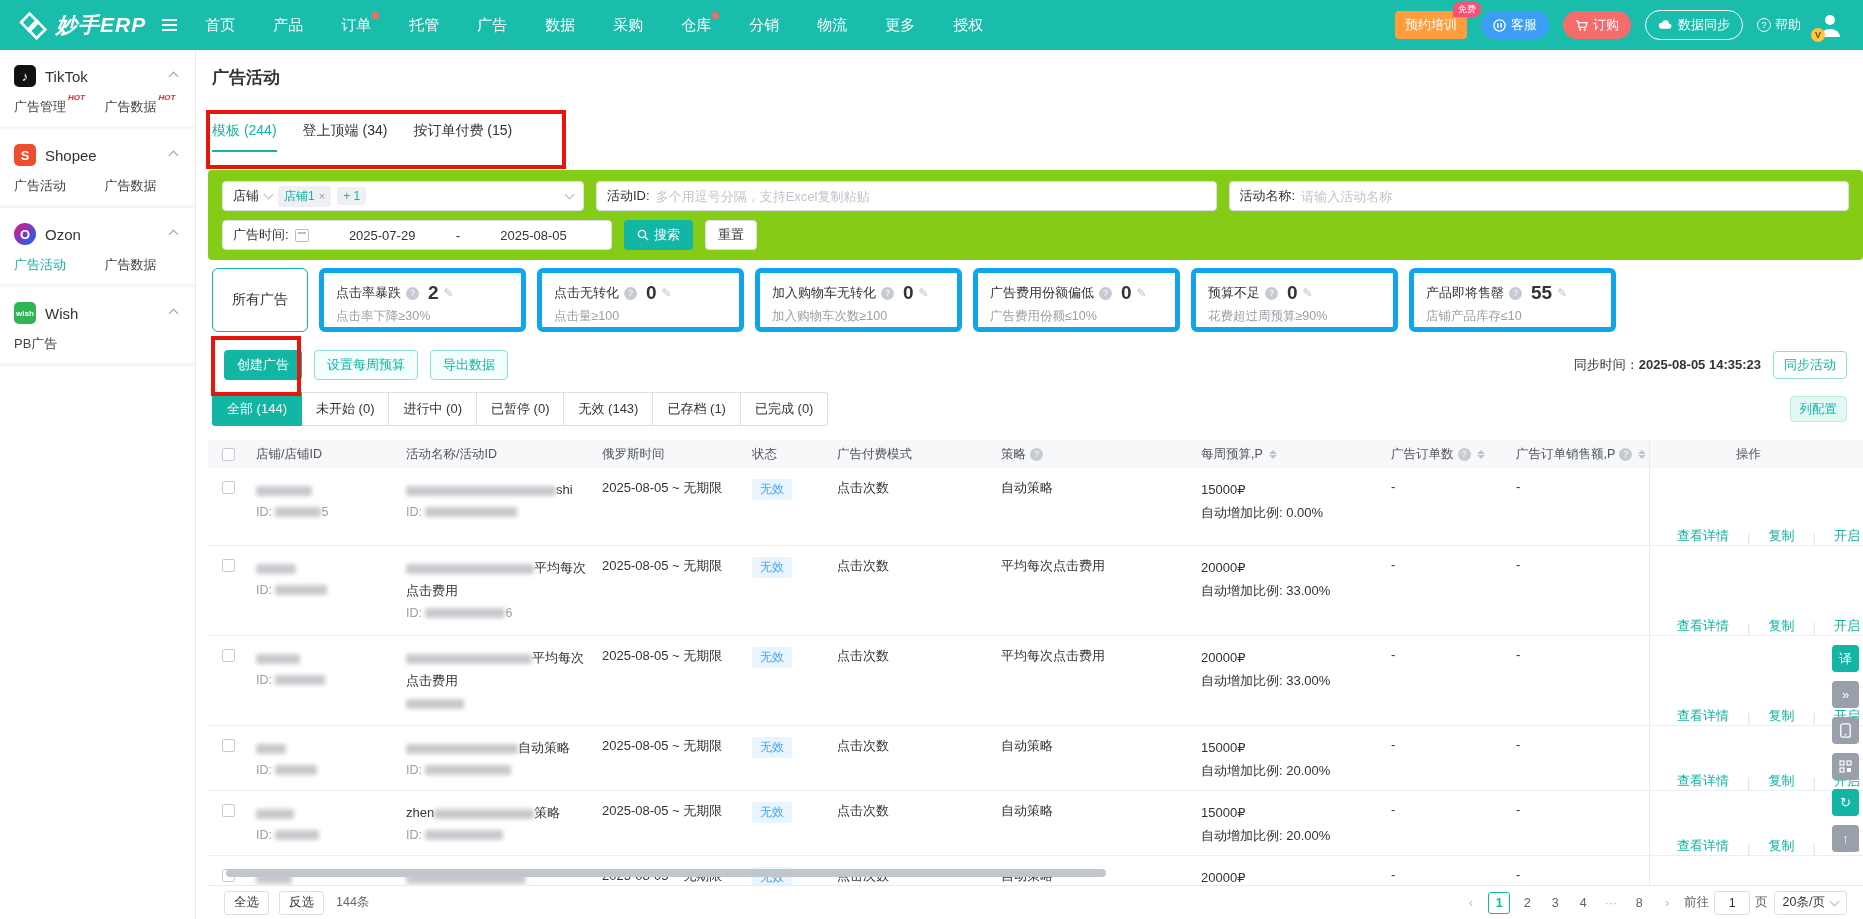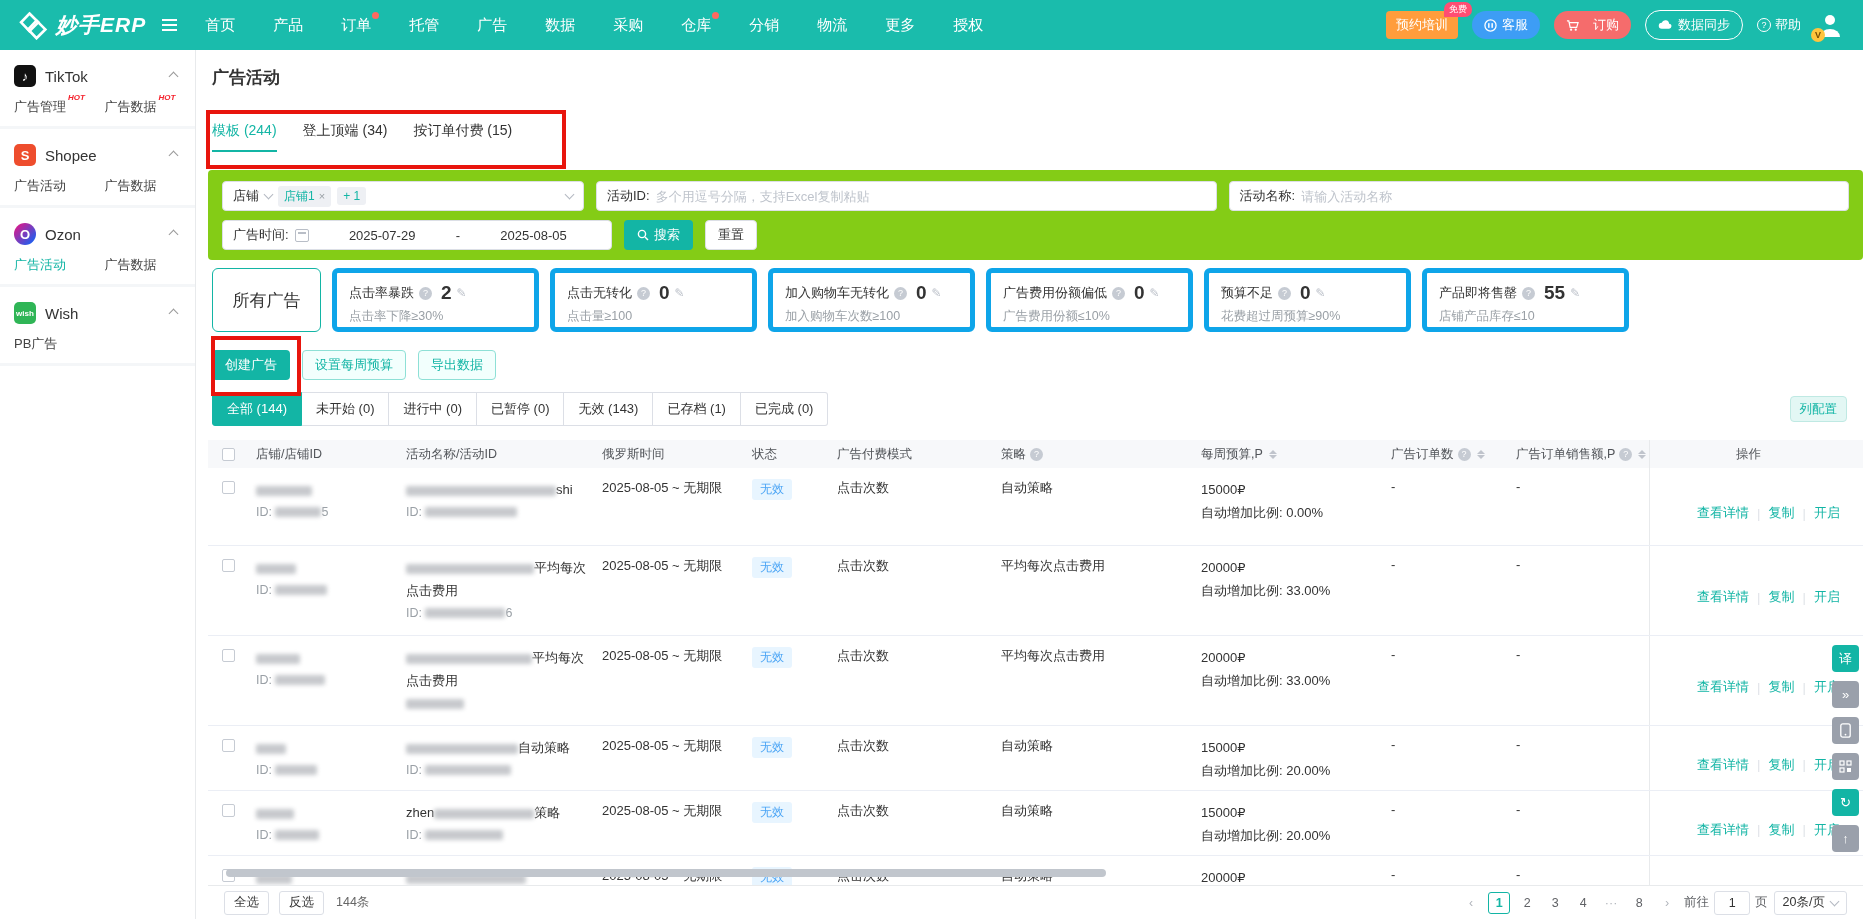--- a/index.html
+++ b/index.html
@@ -14,21 +14,21 @@
   .burger { margin-left:16px; display:flex; flex-direction:column; gap:3px; cursor:pointer; }
   .burger i { display:block; width:15px; height:2px; background:#fff; }
   .topnav { display:flex; align-items:center; margin-left:28px; gap:38px; }
   .nav-item { position:relative; font-size:15px; cursor:pointer; white-space:nowrap; }
   .nav-item .dot { position:absolute; right:-8px; top:-4px; width:7px; height:7px; border-radius:50%; background:#ff6860; }
   .top-right { margin-left:auto; display:flex; align-items:center; gap:14px; }
   .btn-training { position:relative; background:#ff9d3c; border-radius:4px; padding:5px 10px; font-size:13px; cursor:pointer; }
   .btn-training .free { position:absolute; top:-9px; right:-14px; background:#ff4d73; color:#fff; font-size:9px;
     padding:1px 5px; border-radius:7px 7px 7px 0; }
   .btn-service { background:#3d9df5; border-radius:15px; padding:5px 12px; display:flex; align-items:center; gap:5px; cursor:pointer; }
-  .btn-purchase { background:#f56c6c; border-radius:15px; padding:5px 12px; display:flex; align-items:center; gap:14px; cursor:pointer; }
+  .btn-purchase { background:#f56c6c; border-radius:15px; padding:5px 12px; display:flex; align-items:center; gap:5px; cursor:pointer; }
   .btn-datasync { border:1px solid #fff; border-radius:15px; padding:5px 12px; display:flex; align-items:center; gap:5px; cursor:pointer; }
   .help { display:flex; align-items:center; gap:4px; cursor:pointer; }
   .qmark { width:14px; height:14px; border-radius:50%; border:1.5px solid #fff; font-size:9px; display:flex; align-items:center; justify-content:center; }
   .avatar { position:relative; width:30px; height:30px; cursor:pointer; }
   .avatar .vbadge { position:absolute; left:-4px; bottom:-2px; width:14px; height:14px; border-radius:50%;
     background:#ffc53d; color:#7a4c00; font-size:9px; font-weight:bold; display:flex; align-items:center; justify-content:center; }
 
   
   .sidebar { position:absolute; left:0; top:50px; width:196px; bottom:0; background:#fff; border-right:1px solid #e8eaec; z-index:10; }
   .sgroup { border-bottom:3px solid #f4f6f8; padding:6px 0 10px; }
@@ -67,32 +67,32 @@
   .shop-select { width:362px; }
   .paymode { width:400px; margin-left:auto; }
   .datebox { width:390px; }
   .btn-search { background:#13b5a5; color:#fff; border:none; border-radius:4px; height:30px; padding:0 13px;
     display:flex; align-items:center; gap:5px; font-size:13px; cursor:pointer; }
   .btn-reset { background:#fff; border:1px solid #dcdfe6; border-radius:4px; height:30px; padding:0 12px; font-size:13px; color:#333; cursor:pointer; }
   .cal { width:14px; height:13px; border:1.3px solid #b9bec7; border-radius:2px; position:relative; }
   .cal:before { content:""; position:absolute; left:2px; top:2px; right:2px; height:2px; background:#b9bec7; }
 
   .stat-row { position:absolute; left:16px; top:218px; display:flex; gap:11px; }
-  .card-all { width:109px; height:64px; border:1px solid #13b5a5; border-radius:6px; background:#fff;
-    display:flex; align-items:center; justify-content:center; font-size:17px; color:#333; cursor:pointer; }
+  .card-all { width:96px; height:64px; border:1px solid #13b5a5; border-radius:6px; background:#fff;
+    display:flex; align-items:center; justify-content:center; font-size:14px; color:#333; cursor:pointer; }
   .stat-card { width:207px; height:64px; border:5px solid #0ea5e9; border-radius:6px; background:#fff; padding:9px 12px; cursor:pointer; }
   .stat-top { display:flex; align-items:center; gap:5px; }
   .stat-title { font-size:13px; color:#333; white-space:nowrap; }
   .stat-val { font-size:19px; font-weight:bold; color:#333; margin-left:4px; }
   .pencil { color:#b9bec7; font-size:12px; }
   .stat-sub { color:#9aa0a6; font-size:12.5px; margin-top:4px; white-space:nowrap; }
   .helpdot { width:13px; height:13px; border-radius:50%; background:#c6cbd3; color:#fff; font-size:9px;
     display:inline-flex; align-items:center; justify-content:center; flex:none; }
 
-  .toolbar-row { position:absolute; left:16px; right:16px; top:300px; display:flex; align-items:center; gap:12px; }
+  .toolbar-row { position:absolute; left:16px; right:16px; top:300px; display:flex; align-items:center; gap:12px;padding-left:12px; }
   .btn-create { background:#13b5a5; color:#fff; border:none; border-radius:4px; height:30px; padding:0 13px; font-size:13px; cursor:pointer; }
   .btn-lightteal { background:#f2fffd; color:#13b5a5; border:1px solid #8ee0d6; border-radius:4px; height:30px; padding:0 12px; font-size:13px; cursor:pointer; }
   .sync-wrap { margin-left:auto; display:flex; align-items:center; gap:12px; }
   .sync-text { color:#333; font-size:13px; }
   .sync-text b { font-weight:bold; }
   .btn-syncact { background:#fff; color:#13b5a5; border:1px solid #8ee0d6; border-radius:4px; height:28px; padding:0 10px; font-size:13px; cursor:pointer; }
 
   .status-row { position:absolute; left:16px; right:16px; top:342px; display:flex; align-items:center; }
   .stabs { display:inline-flex; }
   .stab { border:1px solid #dcdfe6; border-left:none; background:#fff; padding:7px 14px; font-size:13px; color:#333; cursor:pointer; white-space:nowrap; }
@@ -107,21 +107,21 @@
   .thead { background:#f7f8fa; height:28px; }
   .th { display:flex; align-items:center; gap:4px; padding:0 8px; font-size:12.5px; color:#515459; white-space:nowrap; overflow:hidden; }
   .td { padding:11px 8px 0; font-size:13px; color:#333; overflow:hidden; }
   .body-row { border-bottom:1px solid #ebeef5; }
   .cell-line { line-height:1.75; white-space:nowrap; }
   .gray { color:#9aa0a6; font-size:12.5px; }
   .mask { display:inline-block; height:10px; background:#c7c9cd; border-radius:2px; filter:blur(2px); vertical-align:middle; }
   .checkbox { width:13px; height:13px; border:1px solid #c6cbd3; border-radius:2px; background:#fff; margin-top:2px; cursor:pointer; }
   .thead .checkbox { margin-top:0; }
   .badge-invalid { display:inline-block; background:#e8f5ff; color:#4aa4f5; font-size:12px; padding:2px 8px; border-radius:3px; }
-  .opcell { border-left:1px solid #e8eaec; display:flex; align-items:center; justify-content:center; gap:8px; padding-top:13px;padding-left:40px; }
+  .opcell { border-left:1px solid #e8eaec; display:flex; align-items:flex-end; justify-content:center; gap:18px; padding-top:13px;padding-left:40px; }
   .oplink { color:#13b5a5; cursor:pointer; white-space:nowrap; }
   .opdiv { color:#e0e3e8; }
   .sorticon { display:inline-flex; flex-direction:column; gap:1px; margin-left:2px; }
   .sorticon i { display:block; width:0; height:0; border-left:4px solid transparent; border-right:4px solid transparent; }
   .sorticon .up { border-bottom:4px solid #c0c4cc; }
   .sorticon .down { border-top:4px solid #c0c4cc; }
 
   .hscroll { position:absolute; left:30px; bottom:42px; width:880px; height:8px; background:#c1c6cd; border-radius:4px; cursor:pointer; }
 
   .tfoot { position:absolute; left:12px; right:0; bottom:0; height:34px; background:#fff; border-top:1px solid #e8eaec;
@@ -374,20 +374,26 @@
           <span class="pencil">✎</span>
         </div>
         <div class="stat-sub">店铺产品库存≤10</div>
       </div>
     </div>
 
   <div class="toolbar-row">
     <button class="btn-create">创建广告</button>
     <button class="btn-lightteal">设置每周预算</button>
     <button class="btn-lightteal">导出数据</button>
+    <div class="sync-wrap">
+      <span class="sync-text">
+        <span>同步时间：</span><b>2025-08-05 14:35:23</b>
+      </span>
+      <button class="btn-syncact">同步活动</button>
+    </div>
   </div>
 
   <div class="status-row">
     <div class="stabs" id="status-tabs">
         <div class="stab active">全部 (144)</div>
         <div class="stab">未开始 (0)</div>
         <div class="stab">进行中 (0)</div>
         <div class="stab">已暂停 (0)</div>
         <div class="stab">无效 (143)</div>
         <div class="stab">已存档 (1)</div>

